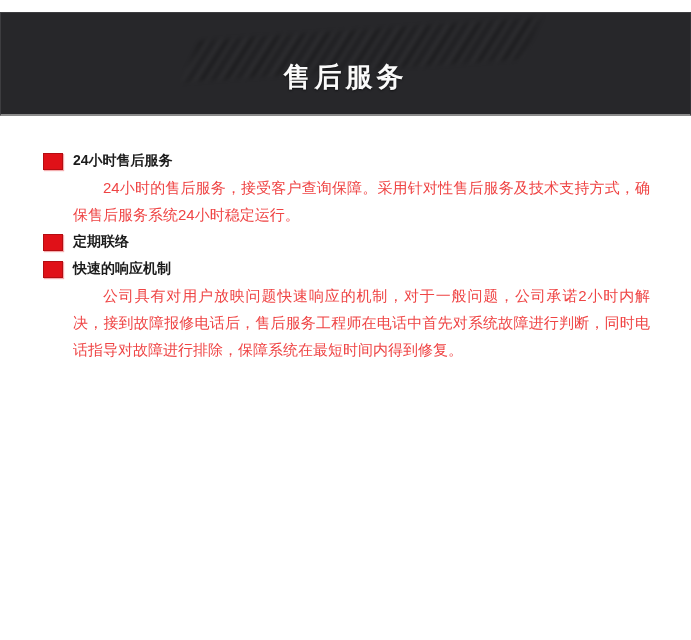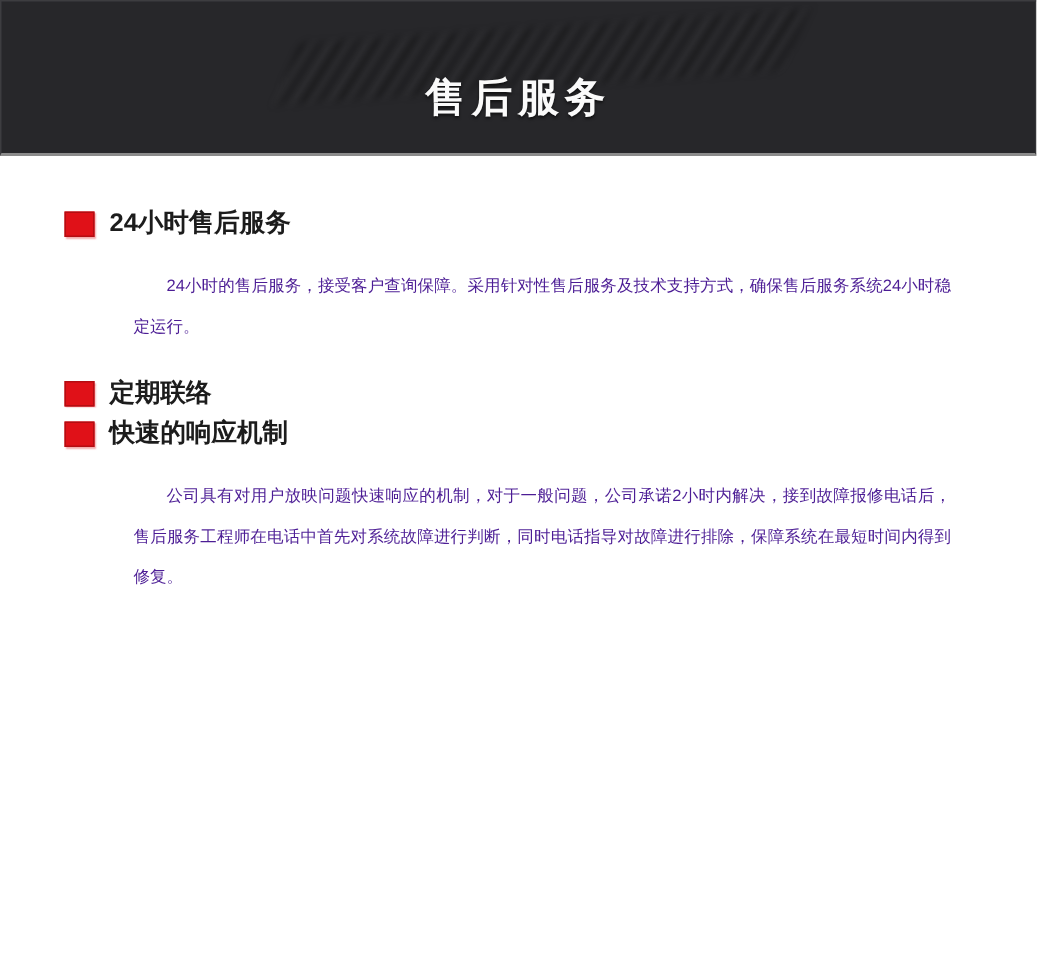--- a/index.html
+++ b/index.html
@@ -20,20 +20,21 @@
     height: 104px;
     background: var(--band, #27272a);
     border-top: 1px solid #3d3d40;
     border-left: 1px solid #3d3d40;
     border-right: 1px solid #333336;
     border-bottom: 2px solid #8b8b8b;
     display: flex;
     align-items: flex-end;
     justify-content: center;
     overflow: hidden;
+    margin-top: 12px;
   }
   .banner-title {
     color: var(--title-color, #fafafa);
     font-size: 27px;
     font-weight: bold;
     letter-spacing: 4px;
     line-height: 1;
     padding-bottom: 23px;
     text-shadow: 0 1px 2px rgba(0,0,0,.6);
     z-index: 2;
@@ -59,40 +60,40 @@
 
   
   .content {
     box-sizing: border-box;
     padding: 31px 41px 0 73px;
   }
   .section { position: relative; }
   .section-heading {
     position: relative;
     margin: 0;
-    font-size: 17px;
+    font-size: 14px;
     font-weight: bold;
     color: #1c1c1c;
     line-height: 27px;
   }
   .bullet {
     position: absolute;
     left: -30px;
     top: 6px;
     width: 18px;
     height: 15px;
     background: var(--accent, #e01118);
     border: 1px solid #b40d12;
     box-shadow: 1px 1px 1px rgba(224,17,24,0.35);
   }
   .para {
-    margin: 16px;
-    font-size: 11px;
+    margin: 0;
+    font-size: 15px;
     line-height: 27px;
-    color: #4c1d95;
+    color: #ef4444;
     text-indent: 2em;
     text-align: justify;
   }
 </style>
 </head>
 <body>
 
 <div class="page">
 
   <div class="banner">

